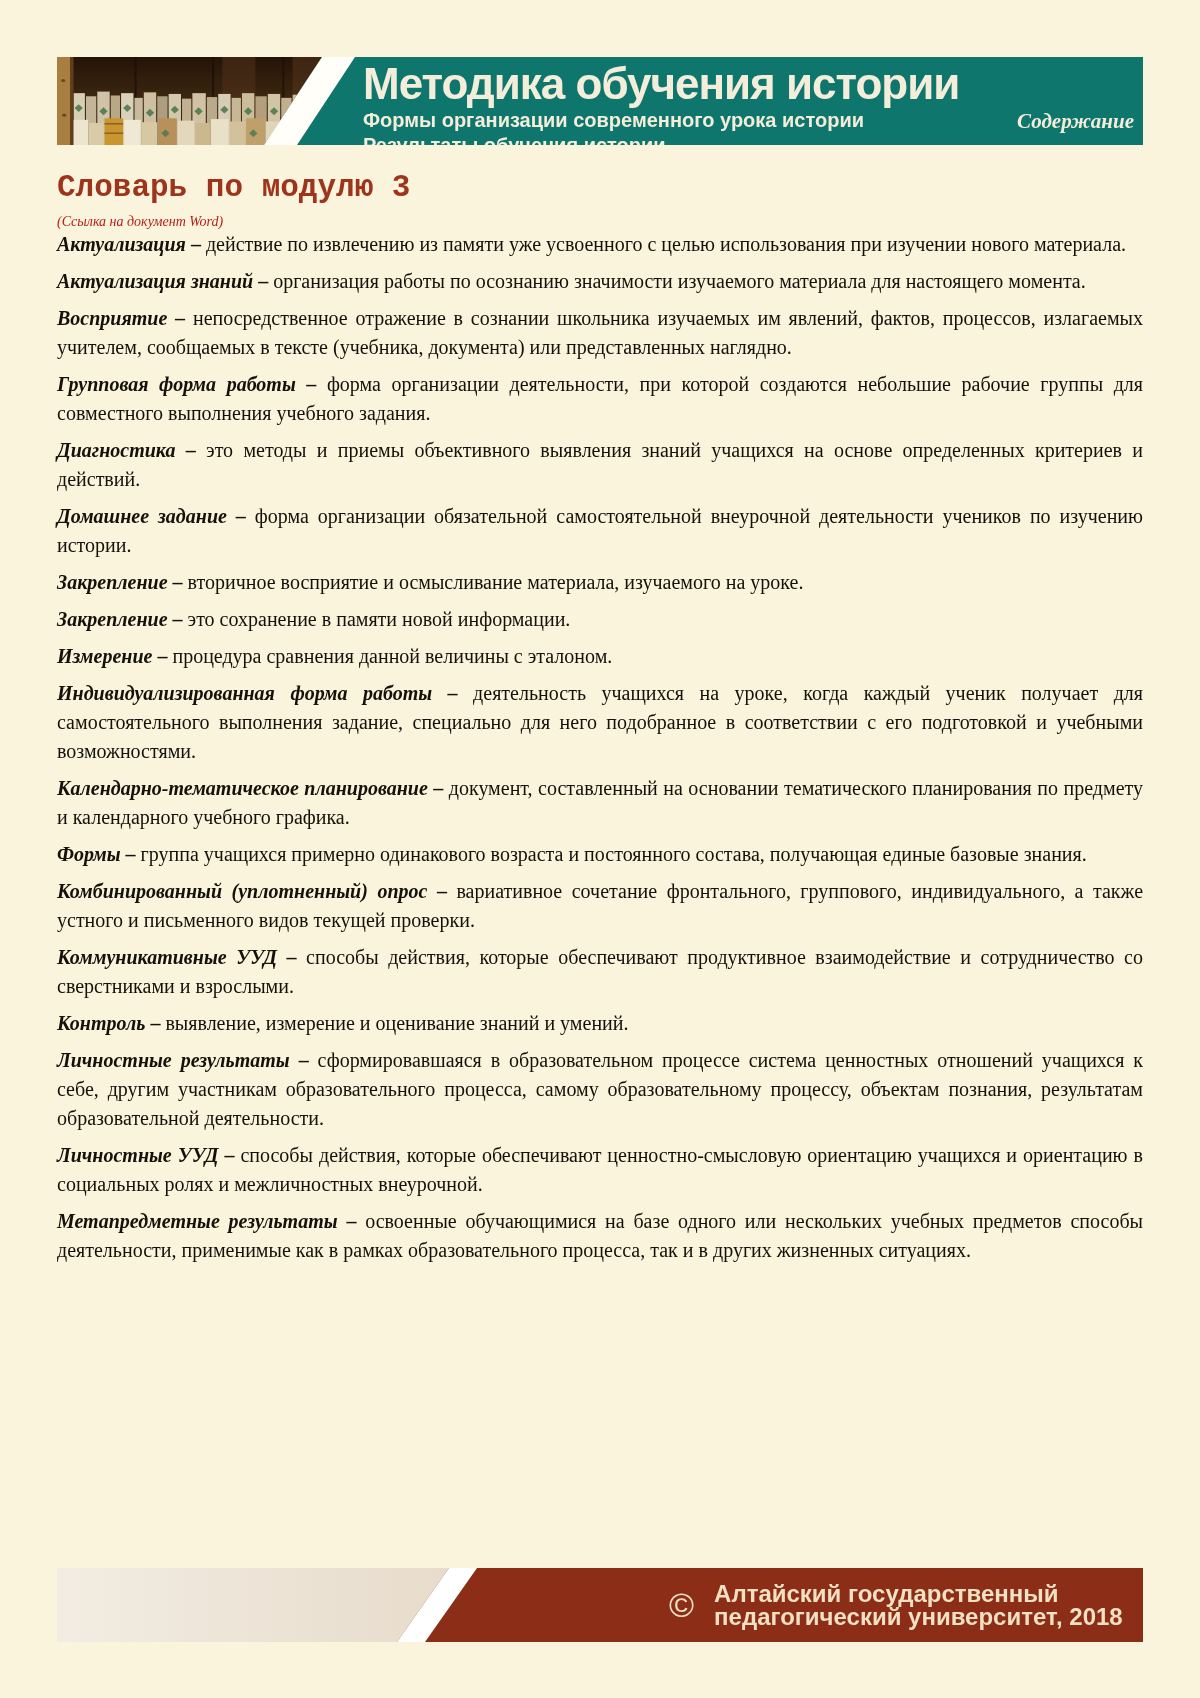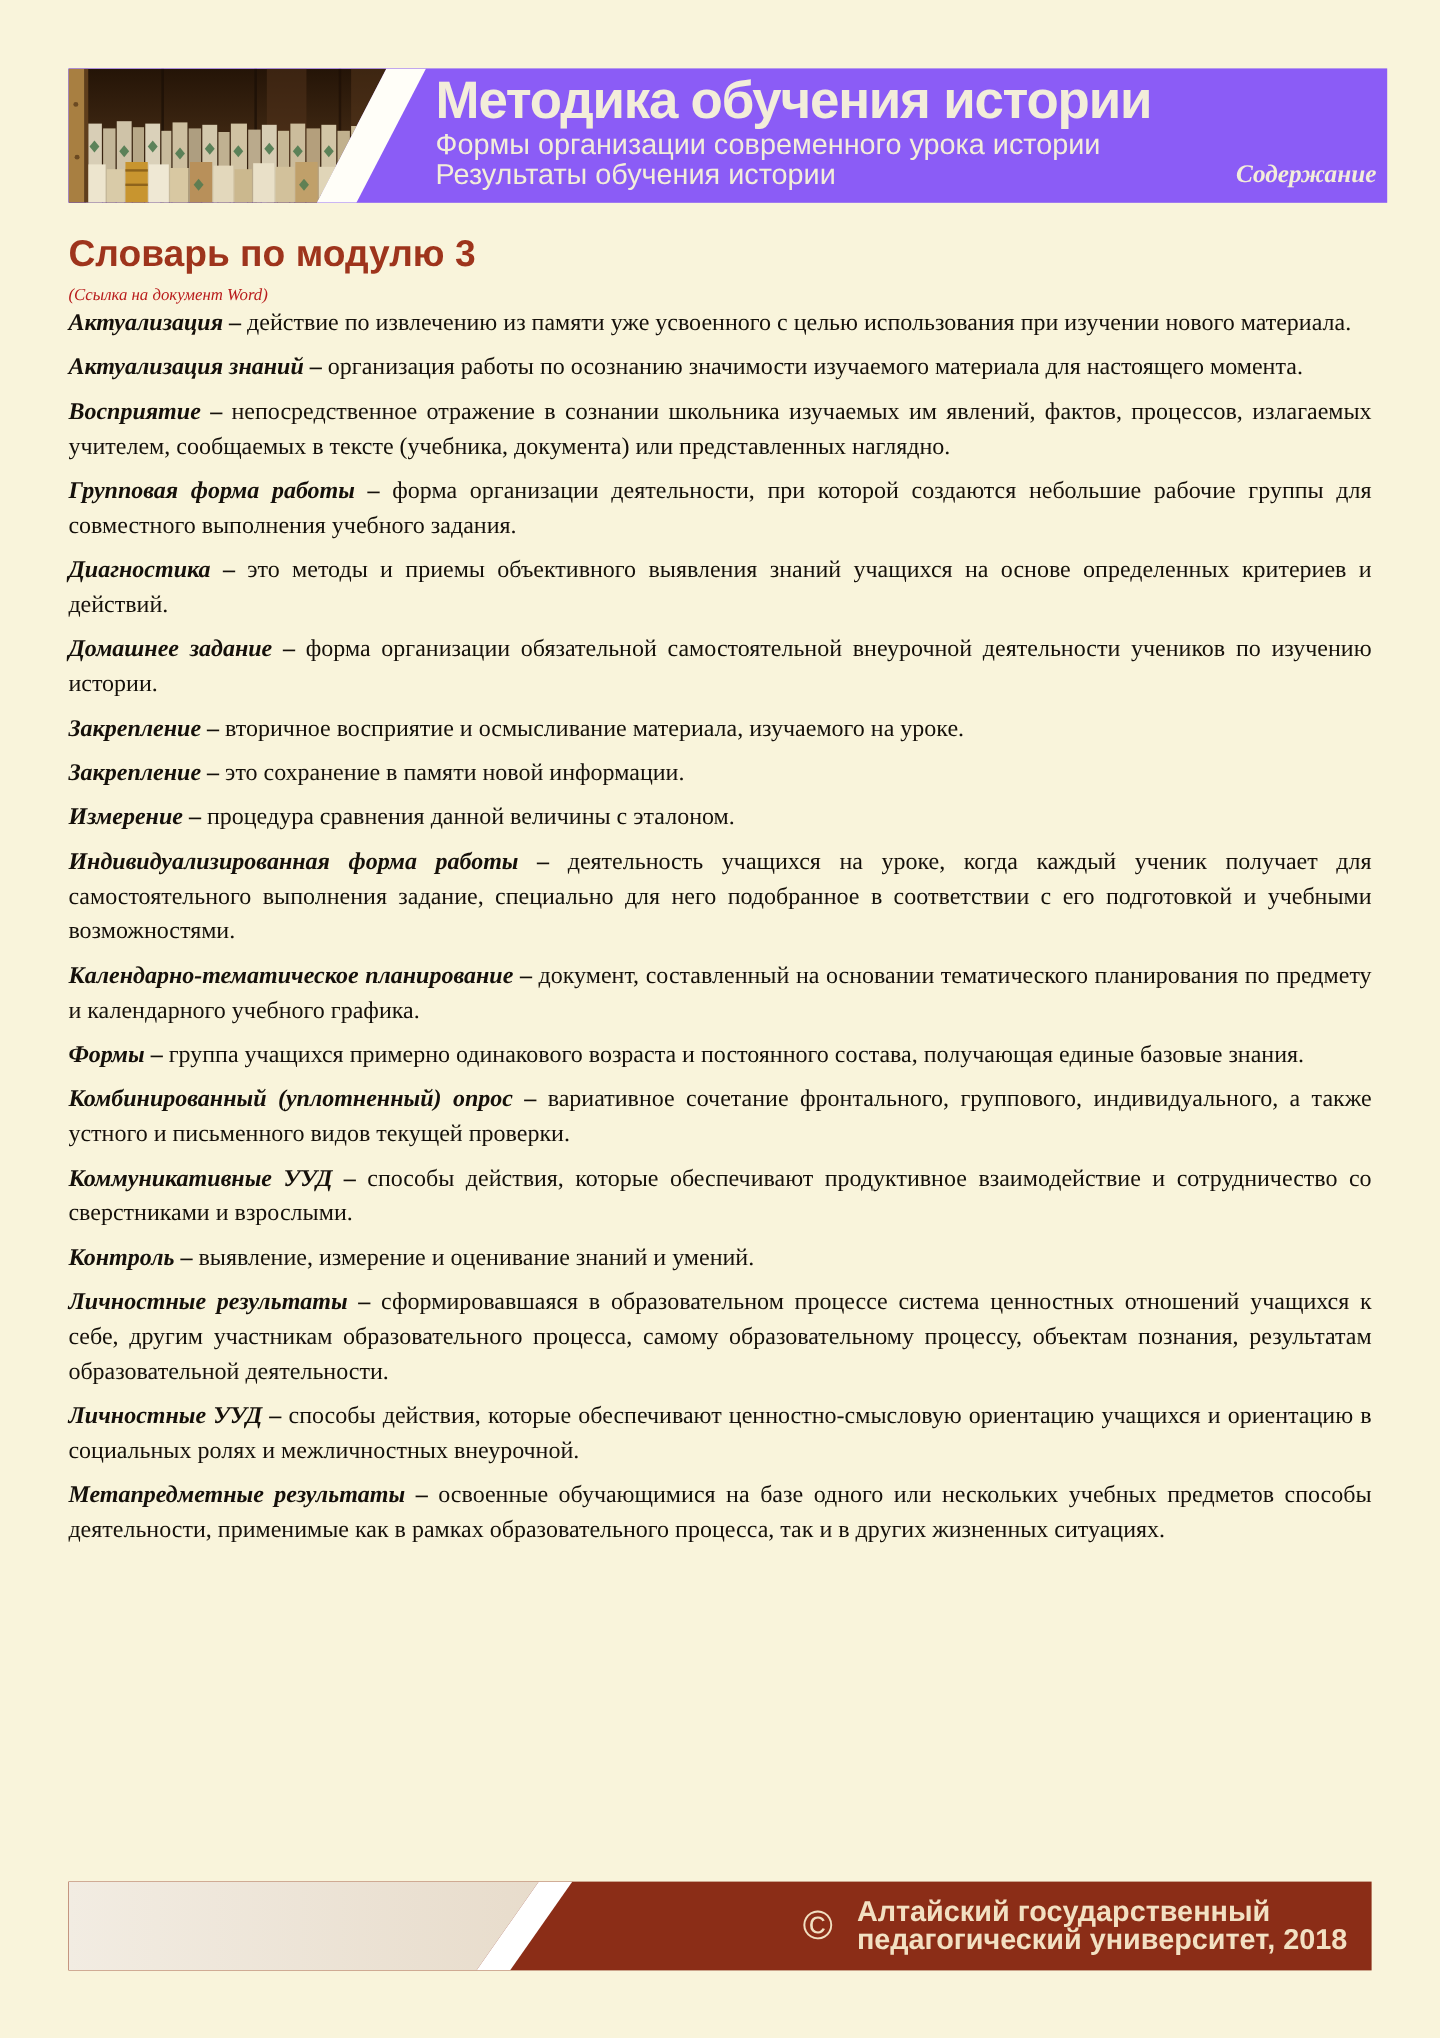--- a/index.html
+++ b/index.html
@@ -9,23 +9,23 @@
     background: #F9F4DB;
     display: flex;
     flex-direction: column;
     overflow: hidden;
     font-family: "Liberation Serif", serif;
   }
 
   
   .banner {
     position: relative;
-    margin: 57px 44px 0 57px;
-    height: 112px;
-    background: #8b5cf6;
+    margin: 57px 57px 0 57px;
+    height: 88px;
+    background: #0f766e;
     overflow: hidden;
   }
   .banner-photo {
     position: absolute;
     left: 0; top: 0; bottom: 0;
     width: 310px;
     clip-path: polygon(0 0, 265px 0, 207px 100%, 0 100%);
   }
   .banner-photo svg { width: 310px; height: 100%; display: block; }
   .banner-stripe {
@@ -42,42 +42,42 @@
     font-family: "Liberation Sans", sans-serif;
     white-space: nowrap;
   }
   .banner-title {
     font-size: 44px;
     font-weight: bold;
     line-height: 48px;
     letter-spacing: -1px;
   }
   .banner-sub {
-    font-size: 24px;
-    font-weight: normal;
+    font-size: 20px;
+    font-weight: bold;
     line-height: 25px;
   }
   .contents-link {
     position: absolute;
     right: 9px;
     bottom: 11px;
     color: #F3EDDA;
     font-family: "Liberation Serif", serif;
     font-style: italic;
     font-weight: bold;
     font-size: 21px;
     cursor: pointer;
   }
 
   
   .content {
     padding: 0 57px;
   }
   .page-title {
-    font-family: Liberation Sans, sans-serif;
+    font-family: Liberation Mono, monospace;
     font-weight: bold;
     font-size: 31px;
     color: #9E341C;
     margin: 25px 0 9px 0;
   }
   .doc-note {
     font-style: italic;
     font-size: 14px;
     color: #b91c1c;
     margin: 0 0 0 0;

